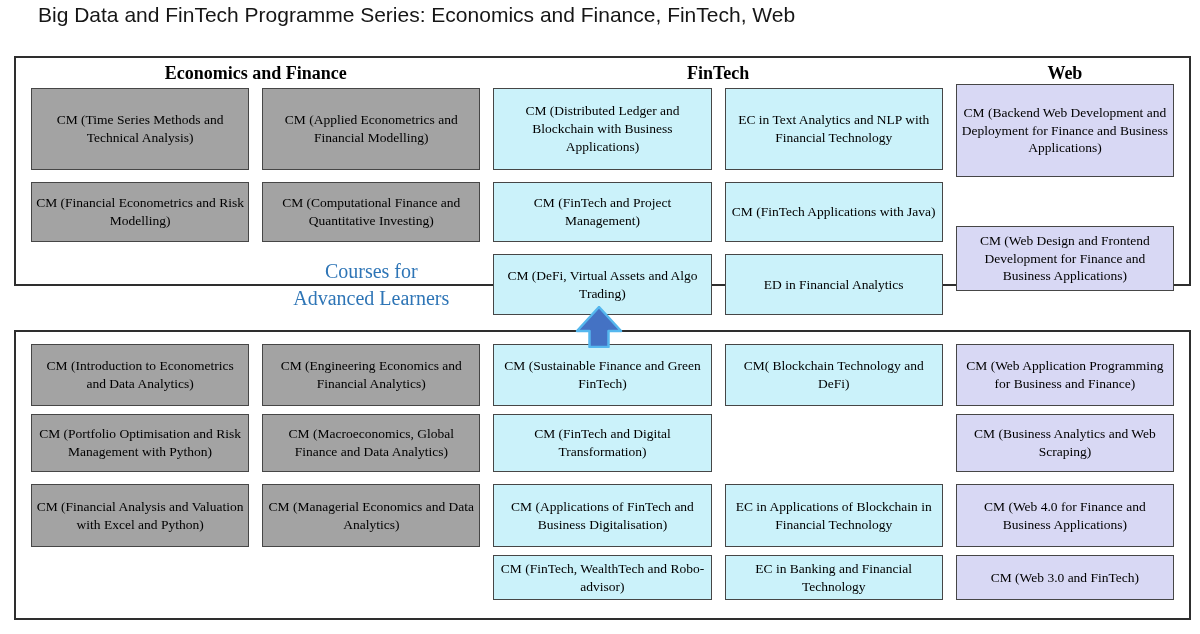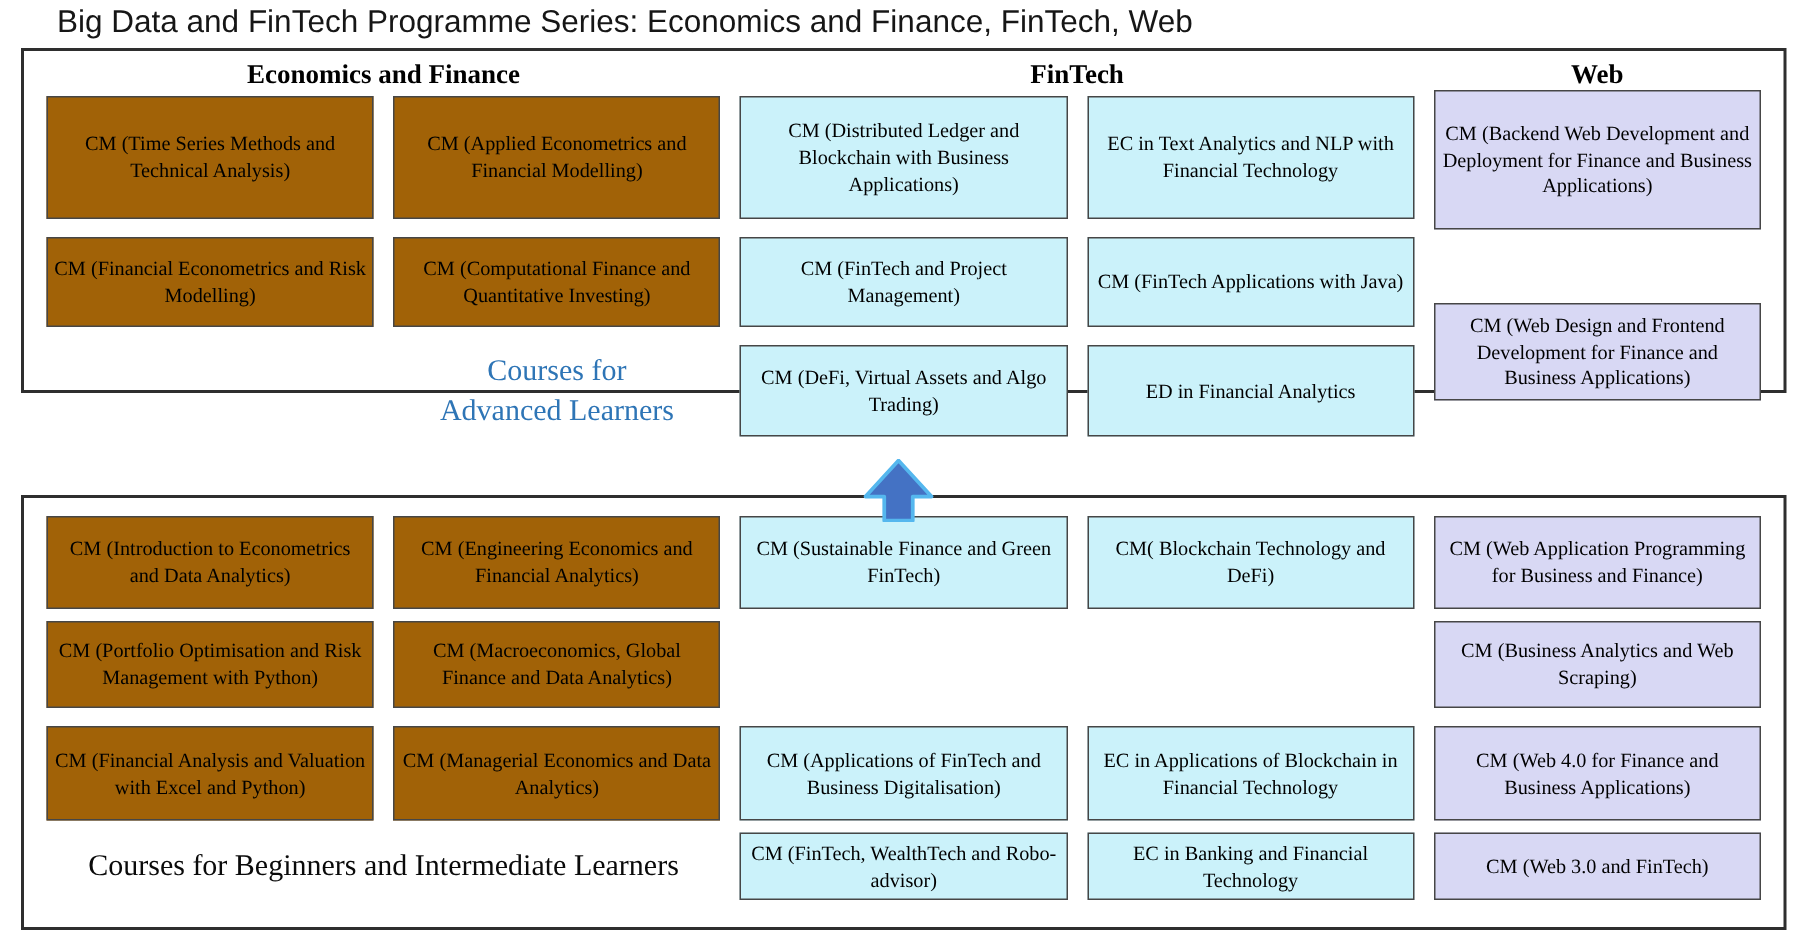--- a/index.html
+++ b/index.html
@@ -15,42 +15,42 @@
   }
   .panel {
     position:absolute; left:14px; width:1177px;
     border:2px solid #2e2e2e; background:#fff;
     display:grid;
     grid-template-columns: repeat(5, 1fr);
     column-gap:13px;
     padding:0 15px;
   }
   .panel-top {
-    top:32px; height:230px;
+    top:56px; height:230px;
     grid-template-rows: 30px 94px 72px 61px;
   }
   .panel-bottom {
     top:330px; height:290px;
     padding-top:12px;
     grid-template-rows: 70px 70px 71px 45px;
   }
   .col-header {
     display:flex; align-items:center; justify-content:center;
     font-weight:bold; font-size:18px; grid-row:1;
   }
   .hdr-econ { grid-column:1 / 3; }
   .hdr-fintech { grid-column:3 / 5; }
   .hdr-web { grid-column:5; }
   .box {
     border:1.5px solid #464646;
     display:flex; align-items:center; justify-content:center;
     text-align:center; font-size:13.5px; line-height:1.32;
     padding:2px 4px; align-self:start; width:100%;
   }
-  .green  { background:#a16207; }
+  .green  { background:#a3a3a3; }
   .cyan   { background:#cbf2fa; }
   .purple { background:#d8d8f4; }
   
   .gc1{grid-column:1} .gc2{grid-column:2} .gc3{grid-column:3} .gc4{grid-column:4} .gc5{grid-column:5}
   
   .tr1{grid-row:2} .tr2{grid-row:3} .tr3{grid-row:4}
   .bh1{height:82px} .bh2{height:60px} .bh3{height:61px}
   
   .br1{grid-row:1} .br2{grid-row:2} .br3{grid-row:3} .br4{grid-row:4}
   .ch1{height:62px} .ch2{height:58px} .ch3{height:63px} .ch4{height:45px}
@@ -113,24 +113,24 @@
 </svg>
 
 <div class="panel panel-bottom">
   <div class="box green gc1 br1 ch1">CM (Introduction to Econometrics and Data Analytics)</div>
   <div class="box green gc2 br1 ch1">CM (Engineering Economics and Financial Analytics)</div>
   <div class="box green gc1 br2 ch2">CM (Portfolio Optimisation and Risk Management with Python)</div>
   <div class="box green gc2 br2 ch2">CM (Macroeconomics, Global Finance and Data Analytics)</div>
   <div class="box green gc1 br3 ch3">CM (Financial Analysis and Valuation with Excel and Python)</div>
   <div class="box green gc2 br3 ch3">CM (Managerial Economics and Data Analytics)</div>
 
-  <div class="beginner-label">Courses for Beginners and Intermediate Learners</div>
 
   <div class="box cyan gc3 br1 ch1">CM (Sustainable Finance and Green FinTech)</div>
   <div class="box cyan gc4 br1 ch1">CM( Blockchain Technology and DeFi)</div>
+  <div class="box cyan gc3 br2 ch2">CM (FinTech and Digital Transformation)</div>
   <div class="box cyan gc3 br3 ch3">CM (Applications of FinTech and Business Digitalisation)</div>
   <div class="box cyan gc4 br3 ch3">EC in Applications of Blockchain in Financial Technology</div>
   <div class="box cyan gc4 br4 ch4">EC in Banking and Financial Technology</div>
   <div class="box cyan gc3 br4 ch4">CM (FinTech, WealthTech and Robo-advisor)</div>
 
   <div class="box purple gc5 br1 ch1">CM (Web Application Programming for Business and Finance)</div>
   <div class="box purple gc5 br2 ch2">CM (Business Analytics and Web Scraping)</div>
   <div class="box purple gc5 br3 ch3">CM (Web 4.0 for Finance and Business Applications)</div>
   <div class="box purple gc5 br4 ch4">CM (Web 3.0 and FinTech)</div>
 </div>

